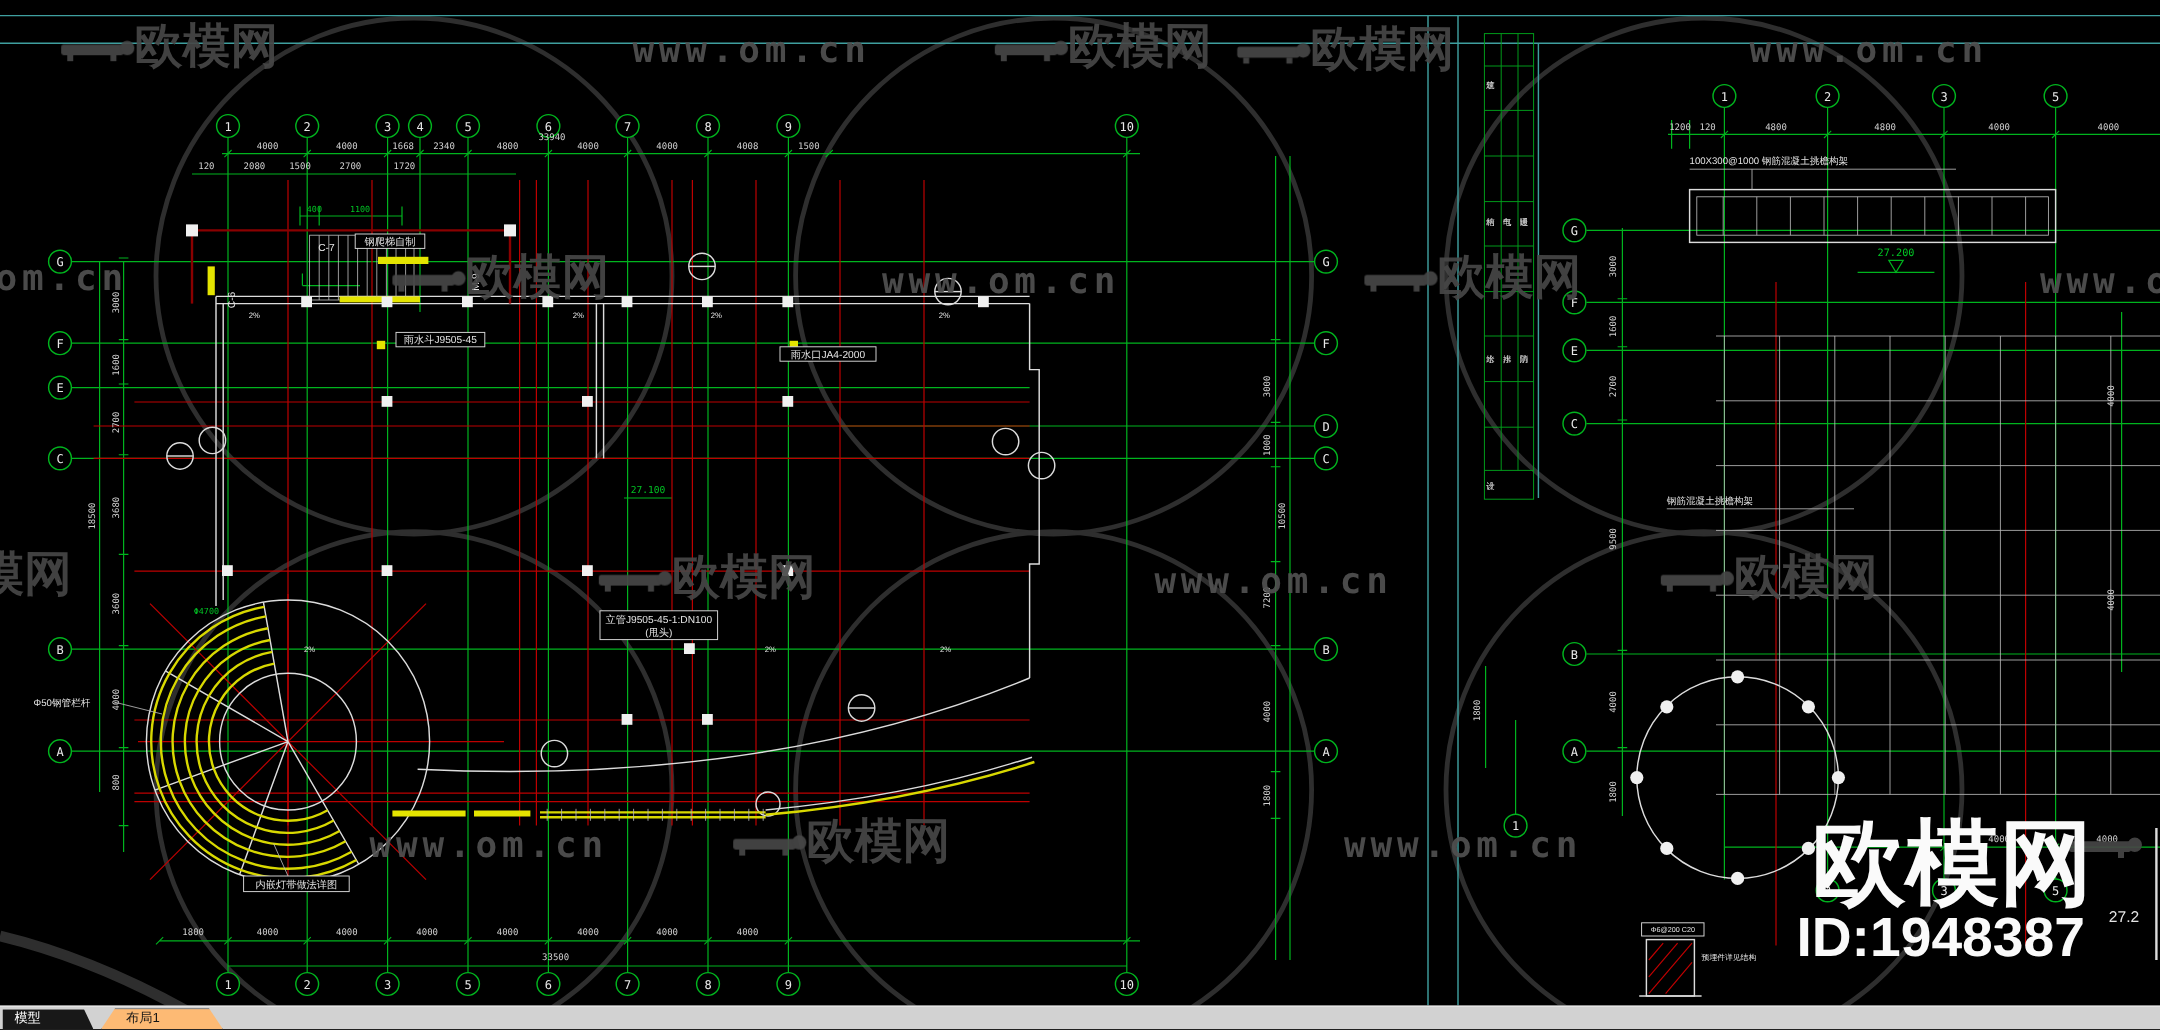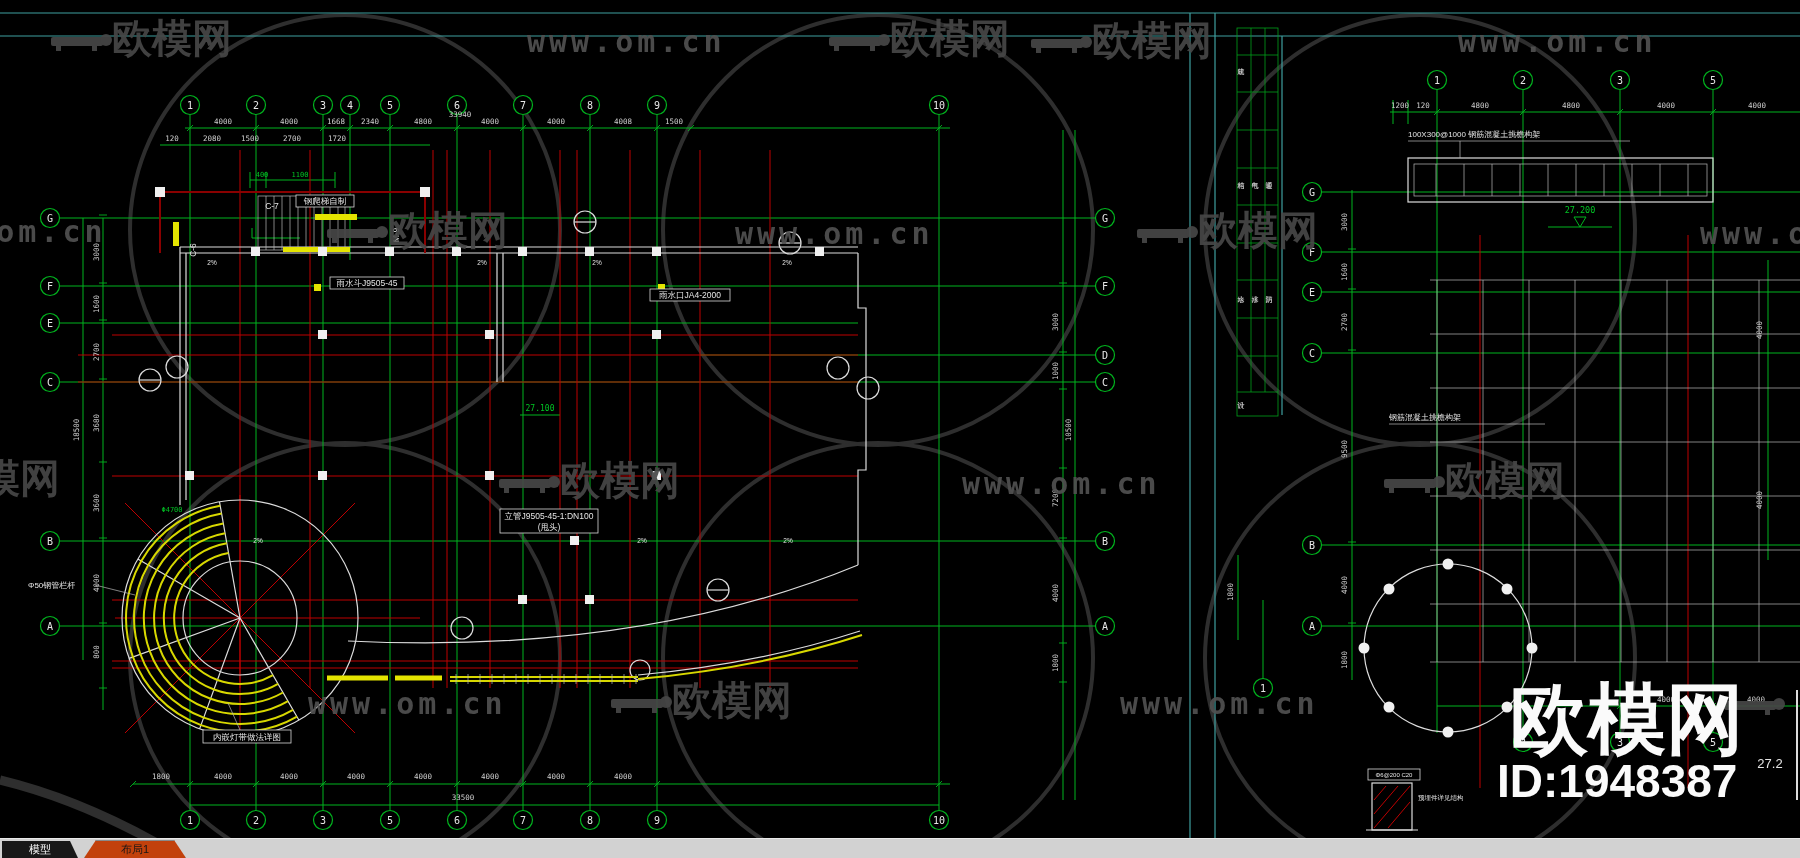--- a/index.html
+++ b/index.html
@@ -29,24 +29,24 @@
   .wmtext{fill:#474747;font:bold 40px "Liberation Sans",sans-serif}
   .wmurl{fill:#515151;font:bold 30px "DejaVu Sans Mono",monospace;letter-spacing:4px}
   .wmcirc{stroke:#2e2e2e;fill:none;stroke-width:4}
   .big{fill:#fafafa;font:bold 78px "Liberation Sans",sans-serif}
   .bigid{fill:#fafafa;font:bold 46px "Liberation Sans",sans-serif}
   .vtext{writing-mode:vertical-rl;text-orientation:upright;fill:#cfcfcf;
          font:7px "Liberation Sans",sans-serif}
   
   .tabbar{position:absolute;left:0;top:838px;width:1800px;height:20px;background:#d2d2d2;
           border-top:1px solid #e9e9e9;display:flex;align-items:flex-end;box-sizing:border-box}
-  .tab{height:17px;line-height:17px;font-size:11px;text-align:center;cursor:default}
+  .tab{height:17px;line-height:17px;font-size:11px;cursor:default}
   .tab-model{background:#181818;color:#fff;min-width:56px;padding:0 10px;margin-left:2px;
              clip-path:polygon(0 0,calc(100% - 8px) 0,100% 100%,0 100%)}
-  .tab-layout{background:#c2410c;color:#161616;min-width:60px;padding:0 20px;margin-left:6px;
+  .tab-layout{background:#fdba74;color:#161616;min-width:60px;padding:0 20px;margin-left:6px;
               border:1px solid #8a8a8a;border-bottom:none;
               clip-path:polygon(12px 0,calc(100% - 12px) 0,100% 100%,0 100%)}
 </style>
 </head>
 <body>
 
 <div class="screen">
 <svg width="1800" height="838" viewBox="0 0 1800 838">
   <defs>
     <g id="sofa">

